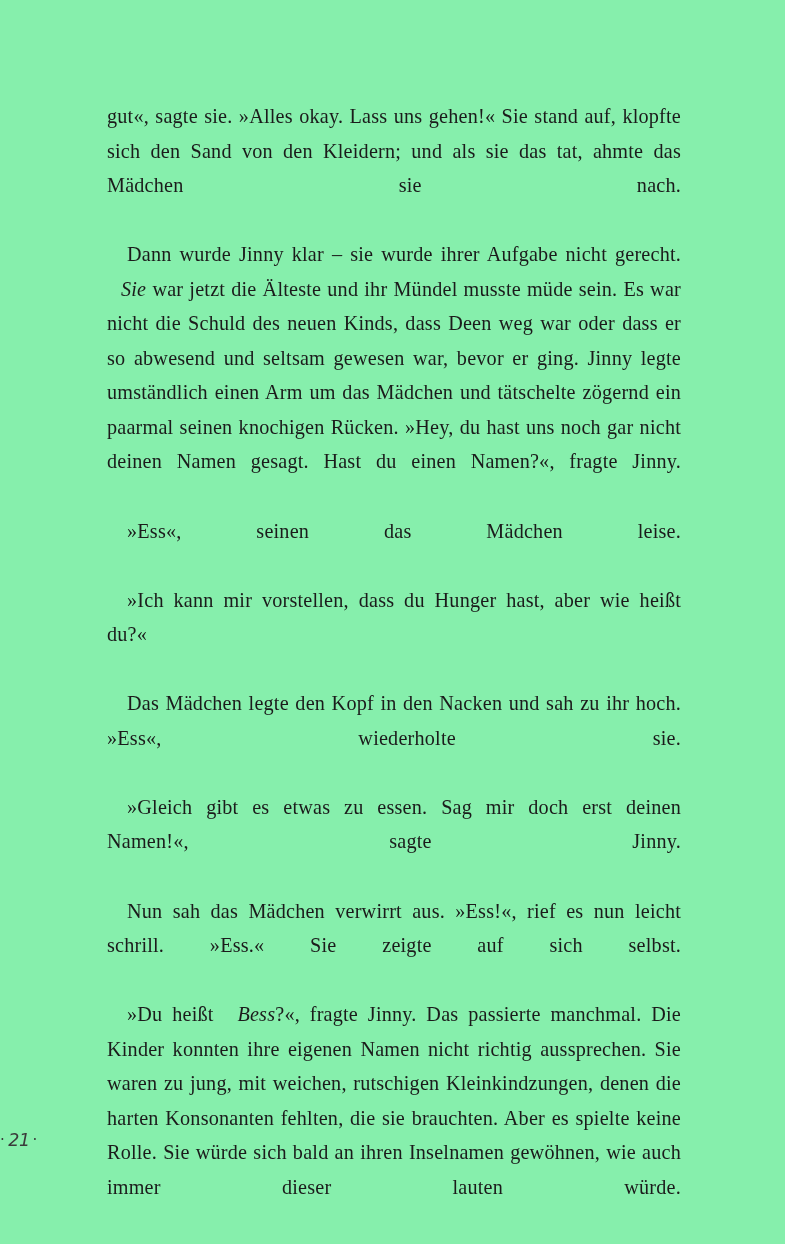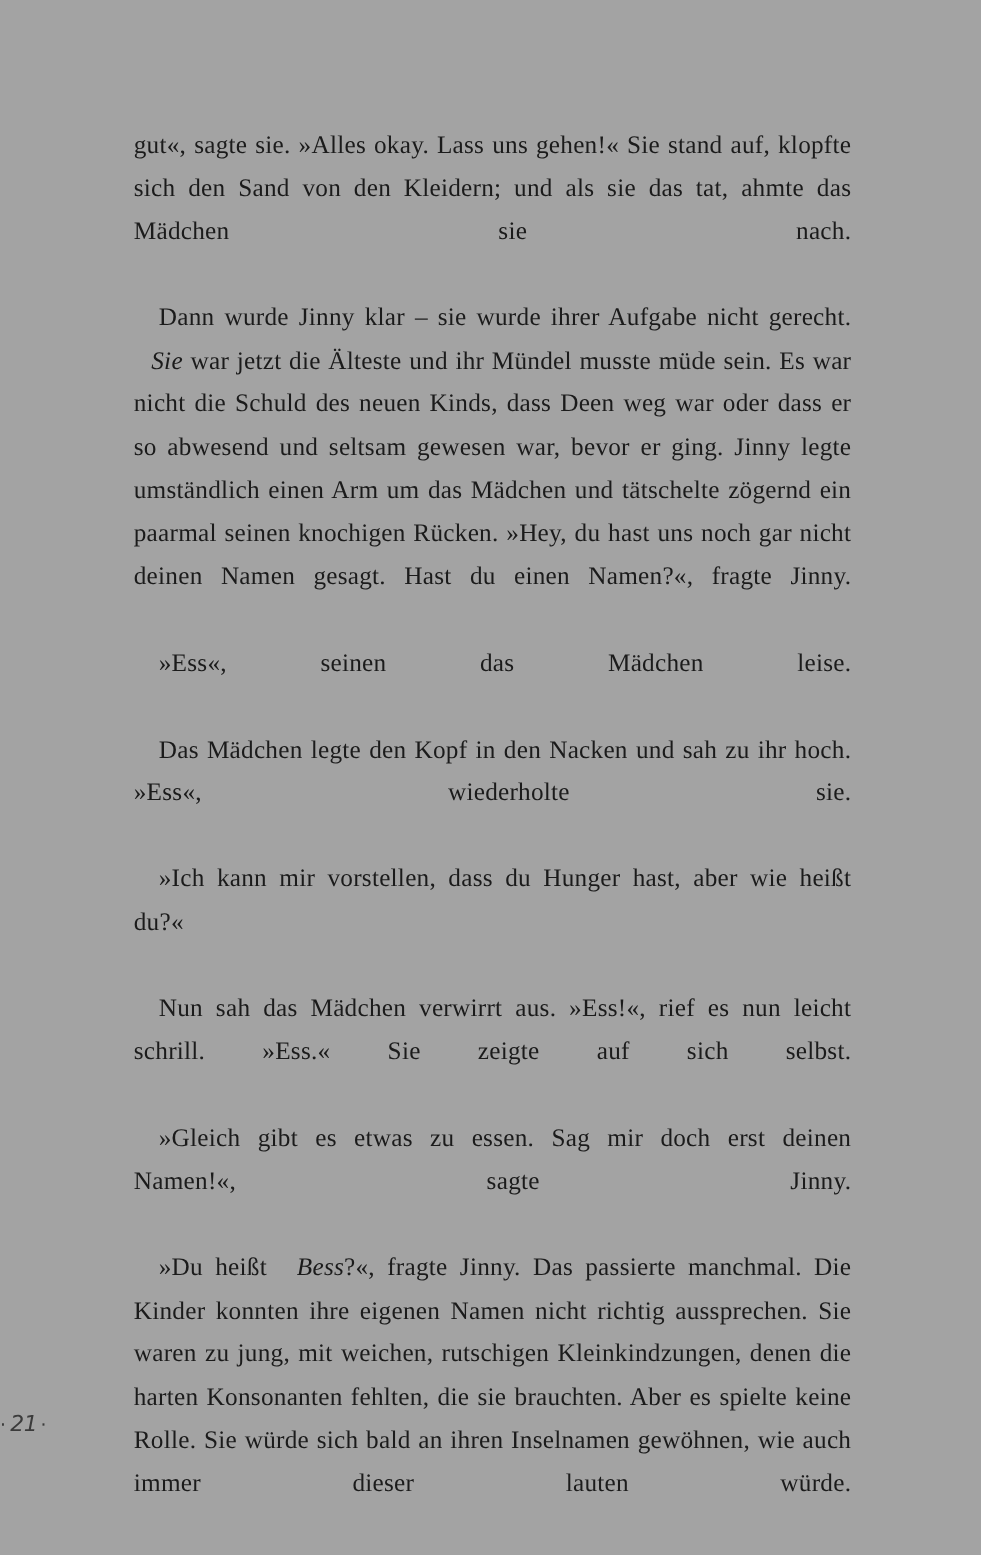--- a/index.html
+++ b/index.html
@@ -88,30 +88,30 @@
     font-size: 17.5px;
     font-weight: 400;
     font-style: italic;
     letter-spacing: -0.02em;
     padding: 0 2.5px;
   }
 </style>
 </head>
 <body style="background: rgb(255, 255, 255); color: rgb(27, 27, 27);">
 
-<div id="page" style="background: #a3a3a3; text-decoration: underline;">
+<div id="page" style="background: #86efac; text-decoration: underline;">
 
   <div id="text-block">
       <p class="no-indent"><span>gut«, sagte sie. »Alles okay. Lass uns gehen!« Sie stand auf, klopfte sich den Sand von den Kleidern; und als sie das tat, ahmte das Mädchen sie nach.</span></p>
       <p><span>Dann wurde Jinny klar – sie wurde ihrer Aufgabe nicht gerecht. </span><span class="ital">Sie</span><span> war jetzt die Älteste und ihr Mündel musste müde sein. Es war nicht die Schuld des neuen Kinds, dass Deen weg war oder dass er so abwesend und seltsam ge­wesen war, bevor er ging. Jinny legte umständlich einen Arm um das Mädchen und tätschelte zögernd ein paar­mal seinen knochigen Rücken. »Hey, du hast uns noch gar nicht deinen Namen gesagt. Hast du einen Namen?«, fragte Jinny.</span></p>
       <p><span>»Ess«, seinen das Mädchen leise.</span></p>
+      <p><span>»Ich kann mir vorstellen, dass du Hunger hast, aber wie heißt du?«</span></p>
       <p><span>Das Mädchen legte den Kopf in den Nacken und sah zu ihr hoch. »Ess«, wiederholte sie.</span></p>
-      <p><span>»Ich kann mir vorstellen, dass du Hunger hast, aber wie heißt du?«</span></p>
+      <p><span>»Gleich gibt es etwas zu essen. Sag mir doch erst dei­nen Namen!«, sagte Jinny.</span></p>
       <p><span>Nun sah das Mädchen verwirrt aus. »Ess!«, rief es nun leicht schrill. »Ess.« Sie zeigte auf sich selbst.</span></p>
-      <p><span>»Gleich gibt es etwas zu essen. Sag mir doch erst dei­nen Namen!«, sagte Jinny.</span></p>
       <p><span>»Du heißt </span><span class="ital">Bess</span><span>?«, fragte Jinny. Das passierte manchmal. Die Kinder konnten ihre eigenen Namen nicht richtig aussprechen. Sie waren zu jung, mit weichen, rutschigen Kleinkindzungen, denen die harten Konsonanten fehlten, die sie brauchten. Aber es spielte keine Rolle. Sie würde sich bald an ihren Inselnamen gewöhnen, wie auch im­mer dieser lauten würde.</span></p>
       <p></p>
     </div>
 
   <div id="folio">
     <span class="dot">·</span><span class="num">21</span><span class="dot">·</span>
   </div>
 
 </div>
 

